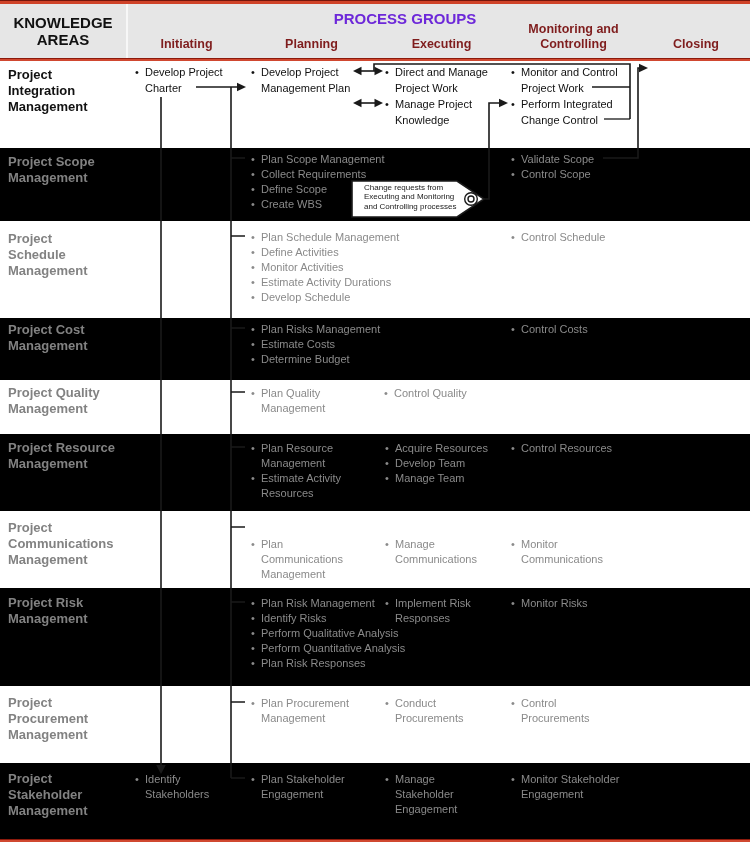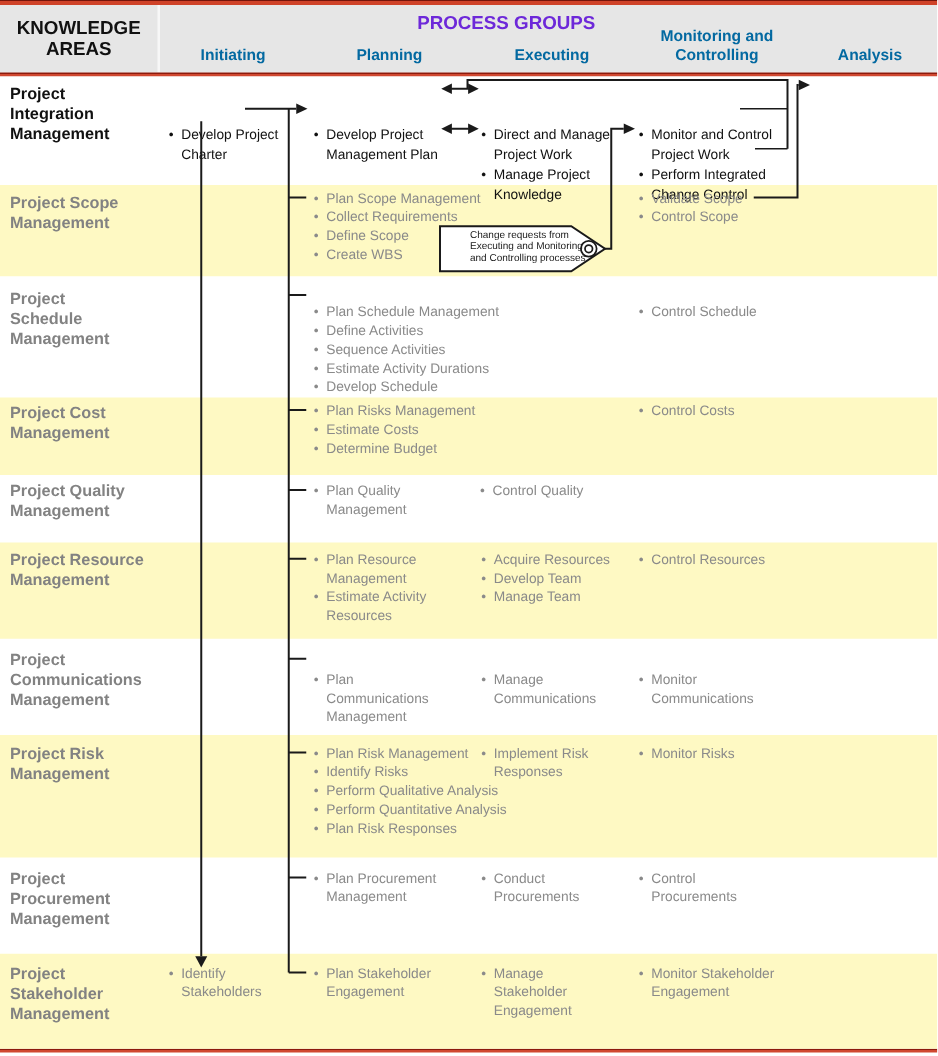--- a/index.html
+++ b/index.html
@@ -16,79 +16,79 @@
   .header{position:relative;height:54px;background:#e6e6e6;display:grid;
           grid-template-columns:128px 117px 133px 127px 137px 108px;}
   .ka-head{
     grid-column:1;display:flex;align-items:center;justify-content:center;text-align:center;
     font-size:15px;font-weight:bold;color:#111;white-space:pre-line;line-height:17px;
     border-right:2px solid #f7f7f7;
   }
   .pg-title{position:absolute;left:245px;top:6px;width:320px;text-align:center;
     font-size:15px;font-weight:bold;color:#6d28d9;}
   .col-head{display:flex;flex-direction:column;justify-content:flex-end;align-items:center;
-    padding-bottom:6px;font-size:12.5px;font-weight:bold;color:#0369a1;text-align:center;
+    padding-bottom:6px;font-size:12.5px;font-weight:bold;color:#7f1d1d;text-align:center;
     white-space:pre-line;line-height:15px;}
 
   
   .rows{position:relative;z-index:1;}
   .row{display:grid;grid-template-columns:128px 117px 133px 127px 137px 108px;}
-  .row.shade{background:#fef9c3;}
+  .row.shade{background:#000000;}
   .r1{height:87px}.r2{height:73px}.r3{height:97px}.r4{height:62px}.r5{height:54px}
   .r6{height:77px}.r7{height:77px}.r8{height:98px}.r9{height:77px}.r10{height:76px}
 
   .title{padding-left:8px;font-size:13px;font-weight:bold;color:#828282;
          white-space:pre-line;line-height:16px;}
   .cell{list-style:none;margin:0;padding:0;font-size:11px;color:#8a8a8a;line-height:15px;}
   .cell li{position:relative;padding-left:11px;white-space:pre-line;width:max-content;max-width:none;}
   .cell li::before{content:"\2022";position:absolute;left:1px;top:0;}
   .c-init{padding-left:6px}.c-plan{padding-left:5px}.c-exec{padding-left:6px}
   .c-mon{padding-left:5px}.c-close{padding-left:6px}
 
   .r1 .cell{padding-top:3px;line-height:16px}.r1 .title{padding-top:6px}
   .r2 .cell{padding-top:4px}.r2 .title{padding-top:6px}
-  .r3 .cell{padding-top:22px}.r3 .title{padding-top:10px}
+  .r3 .cell{padding-top:9px}.r3 .title{padding-top:10px}
   .r4 .cell{padding-top:4px}.r4 .title{padding-top:4px}
   .r5 .cell{padding-top:6px}.r5 .title{padding-top:5px}
   .r6 .cell{padding-top:7px}.r6 .title{padding-top:6px}
   .r7 .cell{padding-top:26px}.r7 .title{padding-top:9px}
   .r8 .cell{padding-top:8px}.r8 .title{padding-top:7px}
   .r9 .cell{padding-top:10px}.r9 .title{padding-top:9px}
   .r10 .cell{padding-top:9px}.r10 .title{padding-top:8px}
 
   .row.emphasis .title{color:#111;}
-  .row.emphasis .cell{color:#111;margin-top:36px;}
+  .row.emphasis .cell{color:#111;}
 
   
   .overlay{position:absolute;left:0;top:0;width:750px;height:845px;z-index:6;pointer-events:none;}
   .overlay path{fill:none;stroke:#1a1a1a;stroke-width:1.6px;}
   .overlay .thin{stroke-width:1.3px;}
   .overlay polygon.head{fill:#1a1a1a;stroke:none;}
   .overlay .box{fill:#ffffff;stroke:#1a1a1a;stroke-width:1.6px;}
   .overlay circle{fill:#ffffff;stroke:#1a1a1a;stroke-width:1.4px;}
 
-  .callout-text{position:absolute;left:376px;top:183px;width:104px;z-index:7;
+  .callout-text{position:absolute;left:364px;top:183px;width:104px;z-index:7;
     font-size:8px;line-height:9.4px;color:#1a1a1a;white-space:pre-line;}
 </style>
 </head>
 <body>
 
 <div class="sheet">
 
   <div class="rule top"></div>
 
   <div class="header">
     <div class="ka-head">KNOWLEDGE
 AREAS</div>
     <div class="col-head">Initiating</div>
     <div class="col-head">Planning</div>
     <div class="col-head">Executing</div>
     <div class="col-head">Monitoring and
 Controlling</div>
-    <div class="col-head">Analysis</div>
+    <div class="col-head">Closing</div>
     <div class="pg-title">PROCESS GROUPS</div>
   </div>
 
   <div class="rule mid"></div>
 
   <div class="rows">
 
     <div class="row r1 emphasis">
       <div class="title">Project
 Integration
@@ -134,21 +134,21 @@
     </div>
 
     <div class="row r3">
       <div class="title">Project
 Schedule
 Management</div>
       <ul class="cell c-init"></ul>
       <ul class="cell c-plan">
           <li>Plan Schedule Management</li>
           <li>Define Activities</li>
-          <li>Sequence Activities</li>
+          <li>Monitor Activities</li>
           <li>Estimate Activity Durations</li>
           <li>Develop Schedule</li>
         </ul>
       <ul class="cell c-exec"></ul>
       <ul class="cell c-mon">
           <li>Control Schedule</li>
         </ul>
       <ul class="cell c-close"></ul>
     </div>
 

